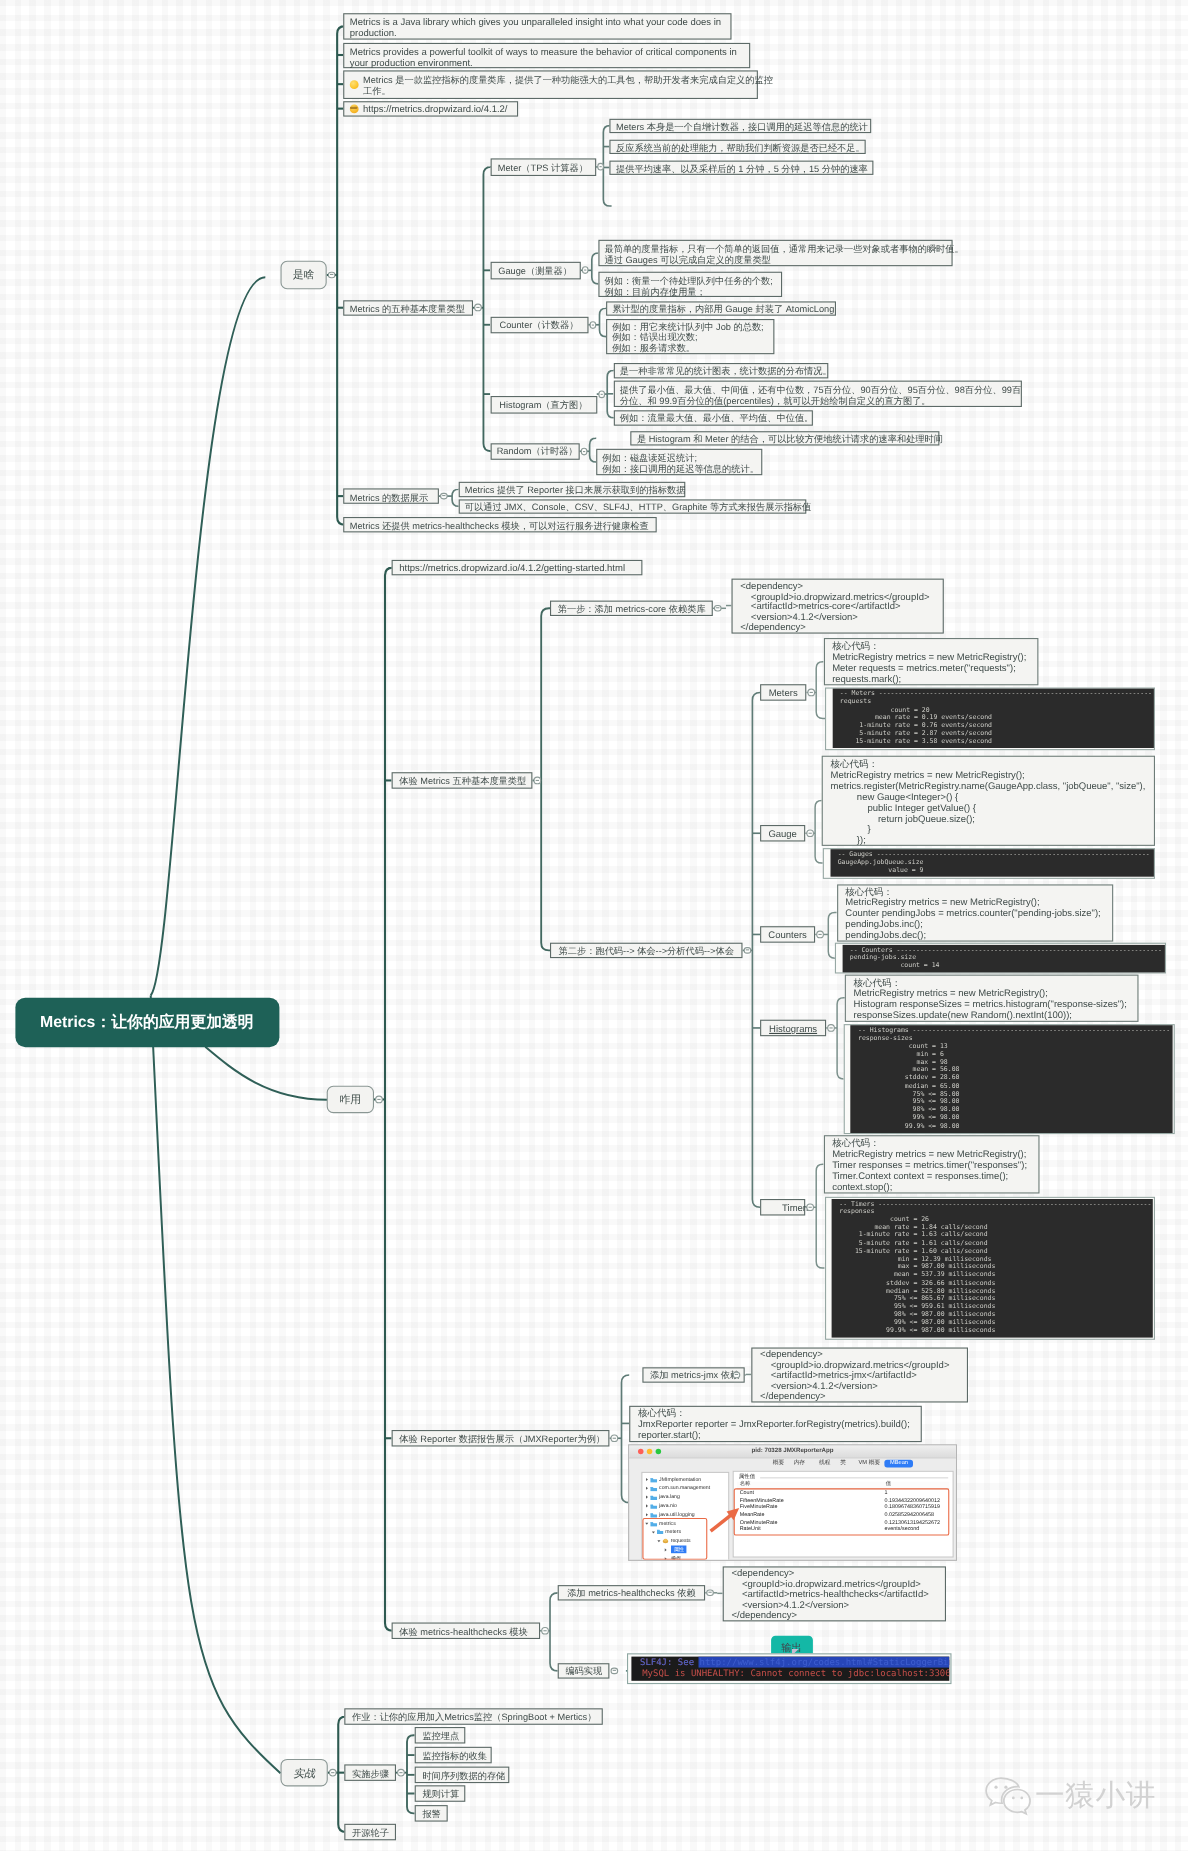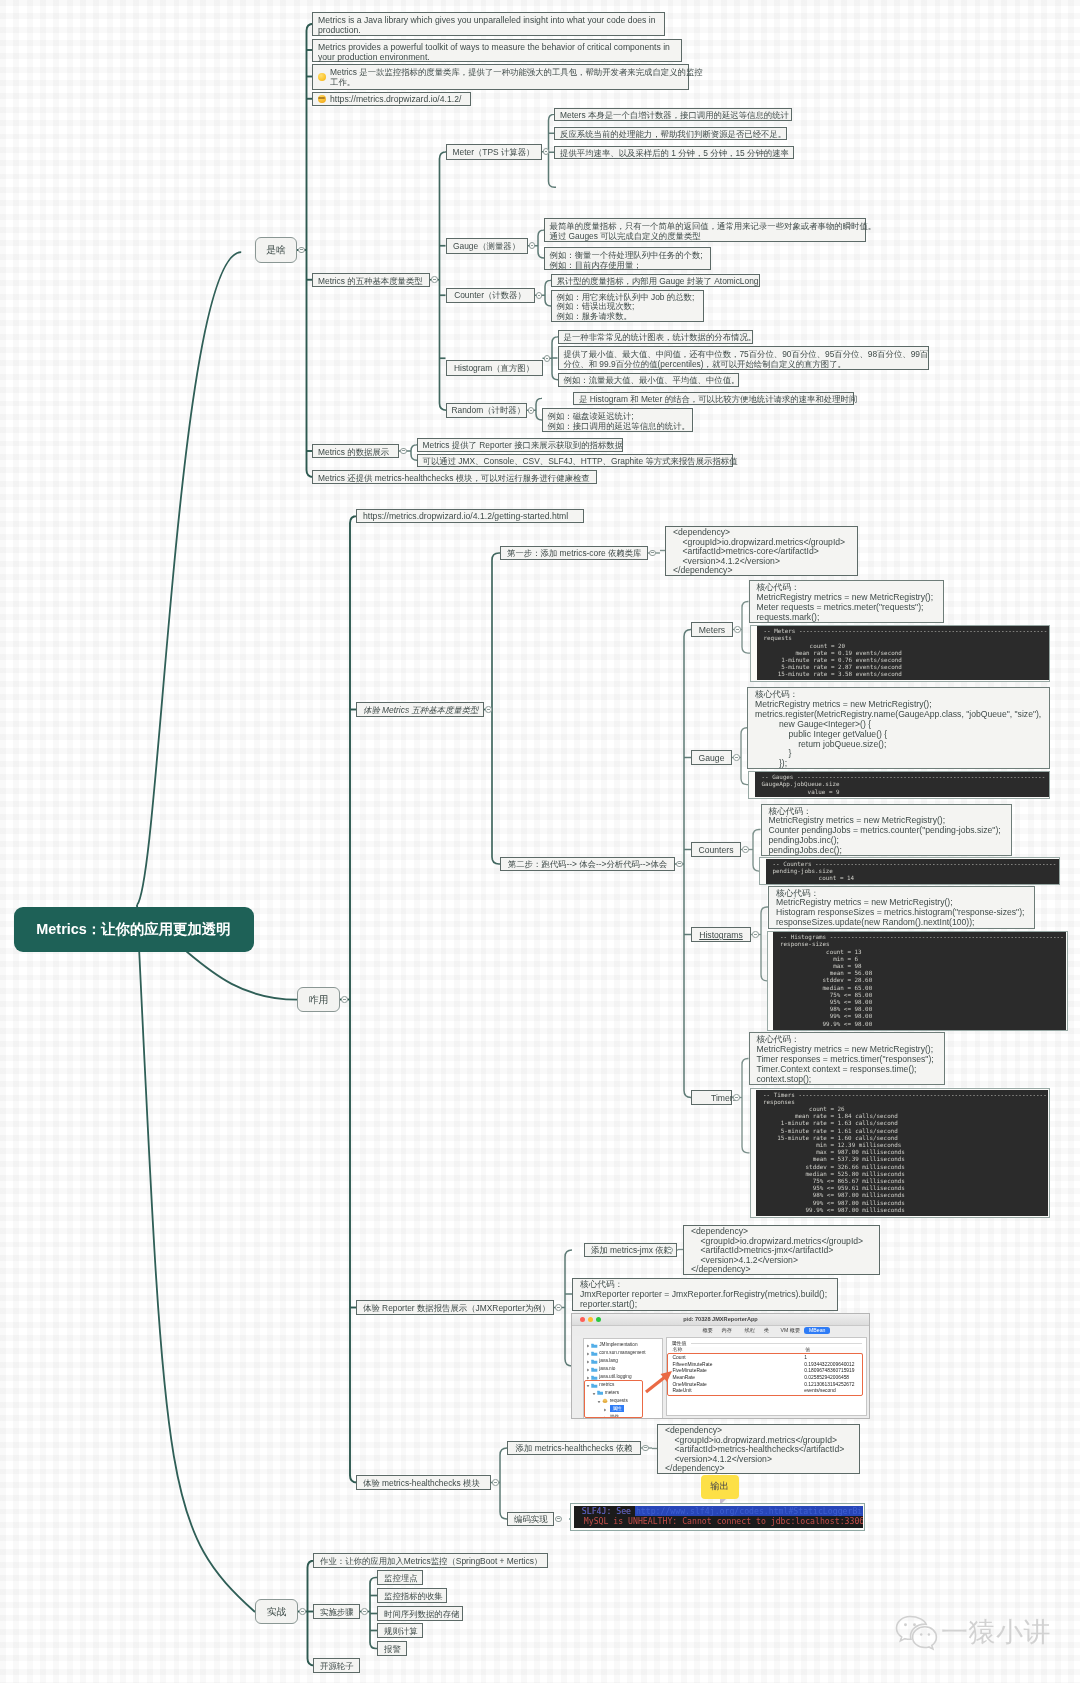--- a/index.html
+++ b/index.html
@@ -14,22 +14,22 @@
 .nd{position:absolute;box-sizing:border-box;border:1px solid #5c6a67;background:#f4f4f2;
   color:#3f4b49;font-size:8.4px;line-height:10.2px;padding:2px 5px;white-space:pre;}
 .root{position:absolute;box-sizing:border-box;background:#1e6157;color:#fff;border-radius:9px;
   font-size:14.4px;font-weight:bold;letter-spacing:0;display:flex;align-items:center;justify-content:center;}
 .lvl1{position:absolute;box-sizing:border-box;border:1.1px solid #8a9794;background:#f3f3f1;border-radius:6px;
   color:#3e4c49;font-size:9.9px;display:flex;align-items:center;justify-content:center;}
 .term{position:absolute;box-sizing:border-box;background:#2b2b2b;color:#cecec8;
   font-family:"DejaVu Sans Mono","Liberation Mono",monospace;font-size:5.9px;line-height:7.2px;
   white-space:pre;padding:2px 0 2px 7px;overflow:hidden;}
 .termwrap{position:absolute;box-sizing:border-box;border:1px solid #97a8a4;background:#fbfbf9;}
-.badge{position:absolute;background:#fde047;color:#42424a;font-size:10px;border-radius:5px;
-  text-align:center;box-sizing:border-box;}
+.badge{position:absolute;background:#14b8a6;color:#42424a;font-size:10px;border-radius:5px;
+  text-align:center;box-sizing:border-box;margin-top:12px;}
 .hdl{position:absolute;width:6.6px;height:6.6px;border-radius:50%;border:1px solid #8d9b98;
   background:#fdfdfc;box-sizing:border-box;}
 .hdl i{position:absolute;left:1.1px;top:1.8px;width:2.4px;height:1px;background:#8d9b98;display:block;}
 .wm{position:absolute;display:flex;align-items:center;color:#d2d2d2;}
 .wm .wtxt{font-size:27px;letter-spacing:0.5px;}
 .nd.d2{border-color:#6e7d79;}
 </style>
 </head>
 <body>
 
@@ -104,21 +104,21 @@
     <path d="M360 1611.5H370" fill="none" stroke="#41675f" stroke-width="1.7"></path>
     <path d="M377 1577.5H376Q370 1577.5 370 1583.5V1642.5Q370 1648.5 376 1648.5H377" fill="none" stroke="#41675f" stroke-width="1.7"></path>
     <path d="M370 1595.5H377" fill="none" stroke="#41675f" stroke-width="1.7"></path>
     <path d="M370 1613.5H377" fill="none" stroke="#41675f" stroke-width="1.7"></path>
     <path d="M370 1630.5H377" fill="none" stroke="#41675f" stroke-width="1.7"></path>
   </svg>
 <div id="layer">
     <div class="root" style="left: 13.5px; top: 907px; width: 240px; height: 45px;">Metrics：让你的应用更加透明</div>
     <div class="lvl1" style="left: 255px; top: 237px; width: 42px; height: 26px;">是啥</div>
     <div class="lvl1" style="left: 297px; top: 987px; width: 43px; height: 25px;">咋用</div>
-    <div class="lvl1" style="left: 255px; top: 1599px; width: 43px; height: 25px;">实战</div>
+    <div class="lvl1" style="left: 255px; top: 1599px; width: 43px; height: 25px; font-style: italic;">实战</div>
     <div class="hdl" style="left: 298.4px; top: 246.7px;">
       <i></i>
     </div>
     <div class="hdl" style="left: 341.4px; top: 996.2px;">
       <i></i>
     </div>
     <div class="hdl" style="left: 299.4px; top: 1608.2px;">
       <i></i>
     </div>
     <div class="nd" style="left: 312px; top: 11.5px; width: 353px; height: 24.5px; font-size: 8.65px;">Metrics is a Java library which gives you unparalleled insight into what your code does in
@@ -175,21 +175,21 @@
     </div>
     <div class="nd" style="left: 573px; top: 391.5px; width: 281px; height: 13.5px; padding: 1px 5px;">是 Histogram 和 Meter 的结合，可以比较方便地统计请求的速率和处理时间</div>
     <div class="nd" style="left: 541.5px; top: 408px; width: 151px; height: 24px; padding: 2px 5px;">例如：磁盘读延迟统计;
 例如：接口调用的延迟等信息的统计。</div>
     <div class="hdl" style="left: 400.4px; top: 447.7px;">
       <i></i>
     </div>
     <div class="nd" style="left: 416.5px; top: 438px; width: 206px; height: 13.5px; padding: 1px 5px;">Metrics 提供了 Reporter 接口来展示获取到的指标数据</div>
     <div class="nd" style="left: 416.5px; top: 453.5px; width: 316px; height: 13.5px; padding: 1px 5px;">可以通过 JMX、Console、CSV、SLF4J、HTTP、Graphite 等方式来报告展示指标值</div>
     <div class="nd" style="left: 356px; top: 509px; width: 228px; height: 14px; font-size: 8.65px; padding: 1px 6px;">https://metrics.dropwizard.io/4.1.2/getting-started.html</div>
-    <div class="nd" style="left: 356px; top: 702px; width: 128px; height: 15px; padding: 2px 6px; text-align: center; font-style: italic;">体验 Metrics 五种基本度量类型</div>
+    <div class="nd" style="left: 356px; top: 702px; width: 128px; height: 15px; padding: 2px 6px; text-align: center;">体验 Metrics 五种基本度量类型</div>
     <div class="nd" style="left: 356px; top: 1300px; width: 198px; height: 15px; padding: 2px 6px; text-align: center;">体验 Reporter 数据报告展示（JMXReporter为例）</div>
     <div class="nd" style="left: 356px; top: 1475px; width: 135px; height: 15px; padding: 2px 6px; ">体验 metrics-healthchecks 模块</div>
     <div class="hdl" style="left: 485.4px; top: 706.2px;">
       <i></i>
     </div>
     <div class="nd" style="left: 500px; top: 546px; width: 148px; height: 14px; padding: 1px 6px; text-align: center;">第一步：添加 metrics-core 依赖类库</div>
     <div class="nd" style="left: 500px; top: 857px; width: 175px; height: 14px; padding: 1px 6px; text-align: center;">第二步：跑代码--&gt; 体会--&gt;分析代码--&gt;体会</div>
     <div class="hdl" style="left: 649.4px; top: 549.7px;">
       <i></i>
     </div>

